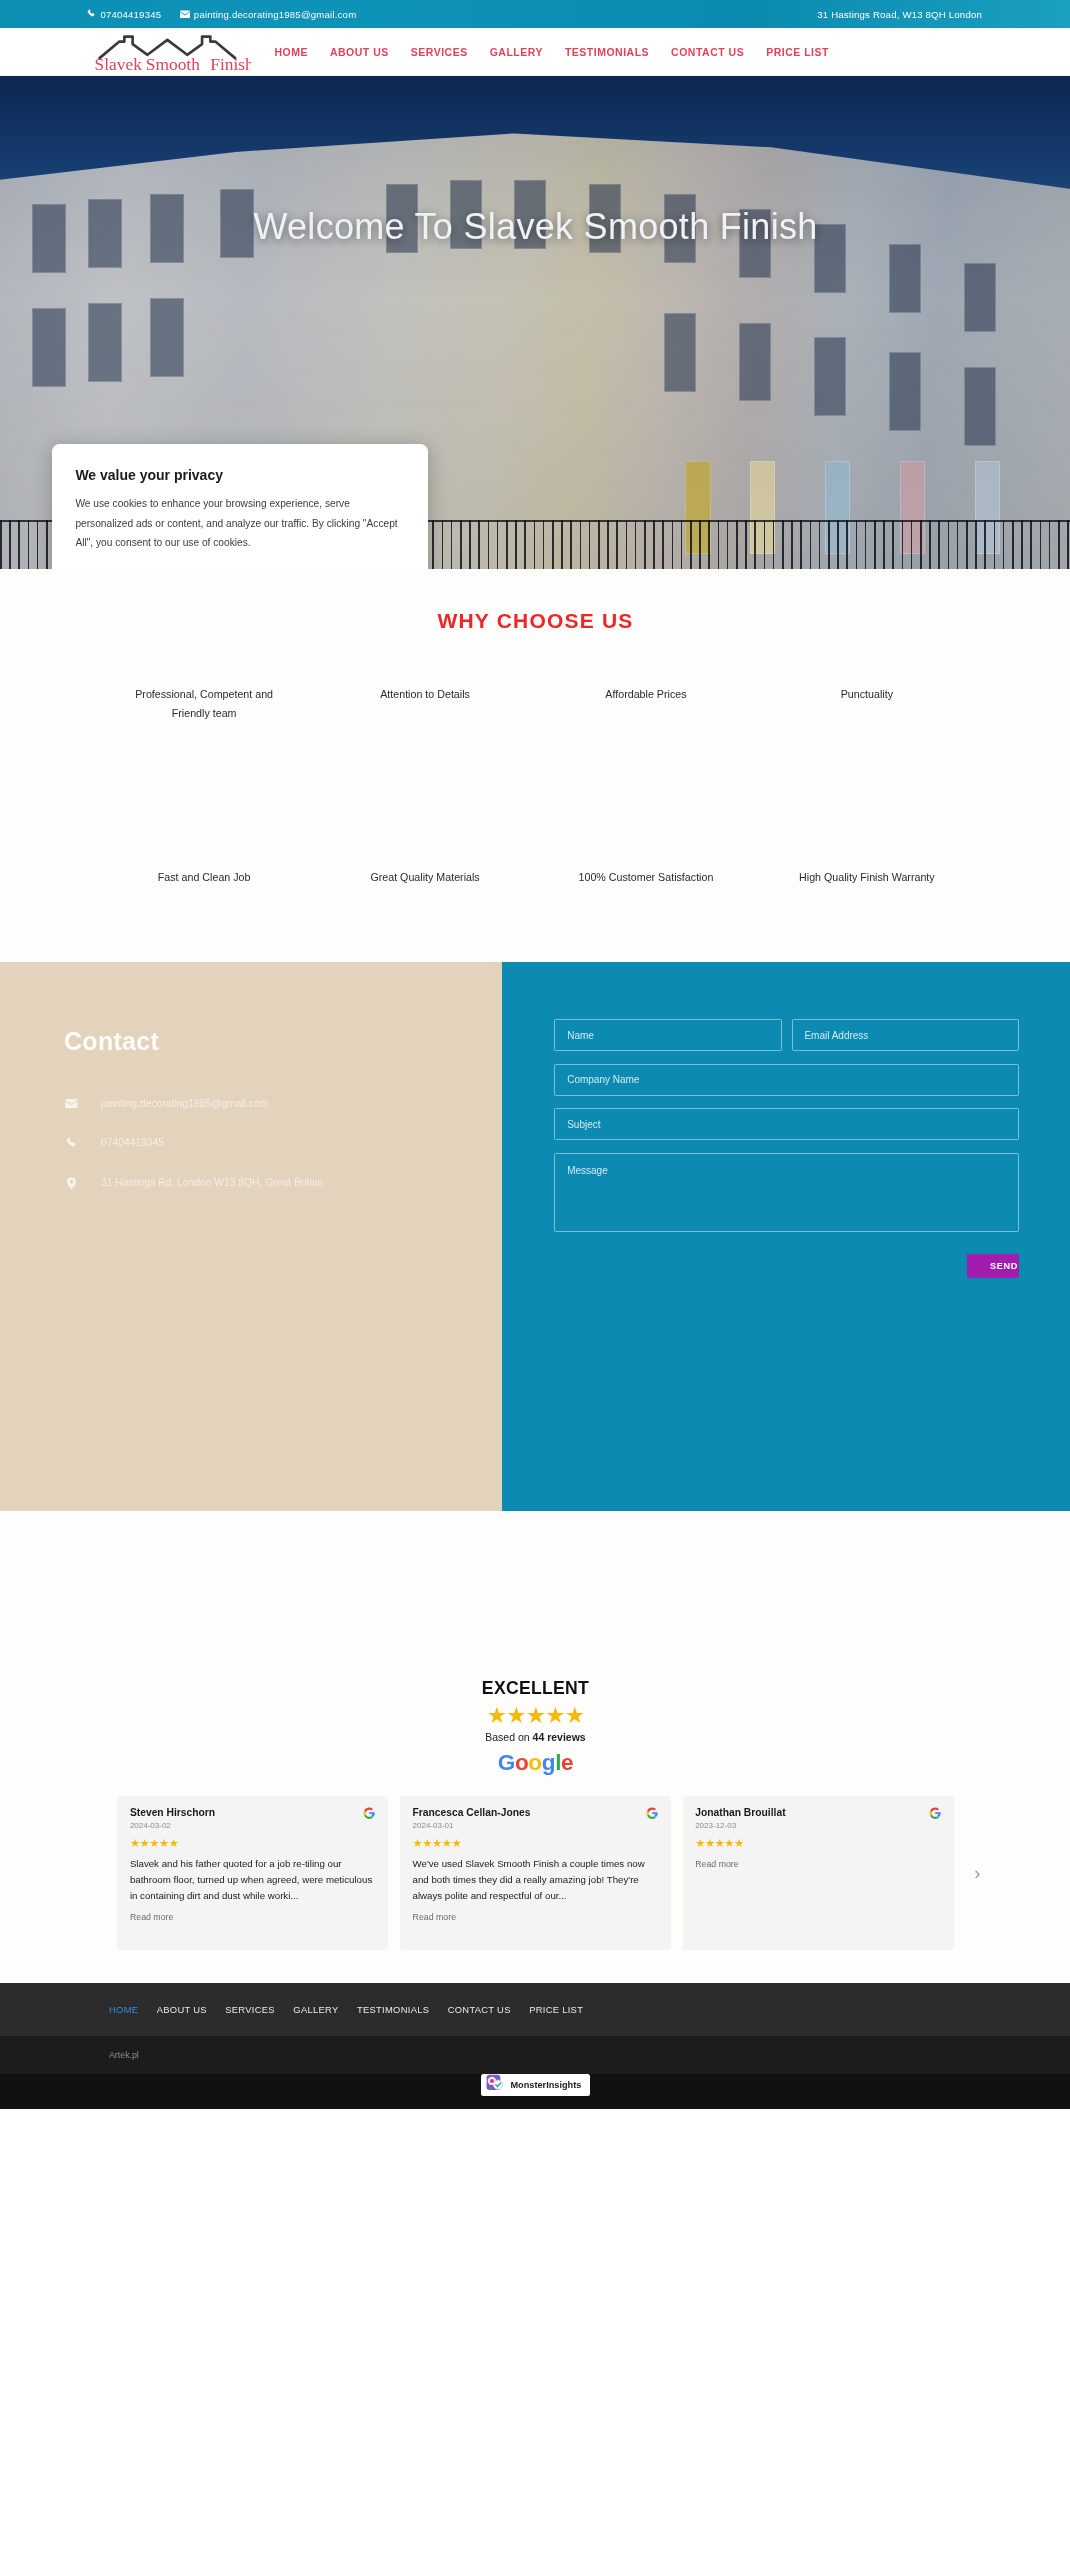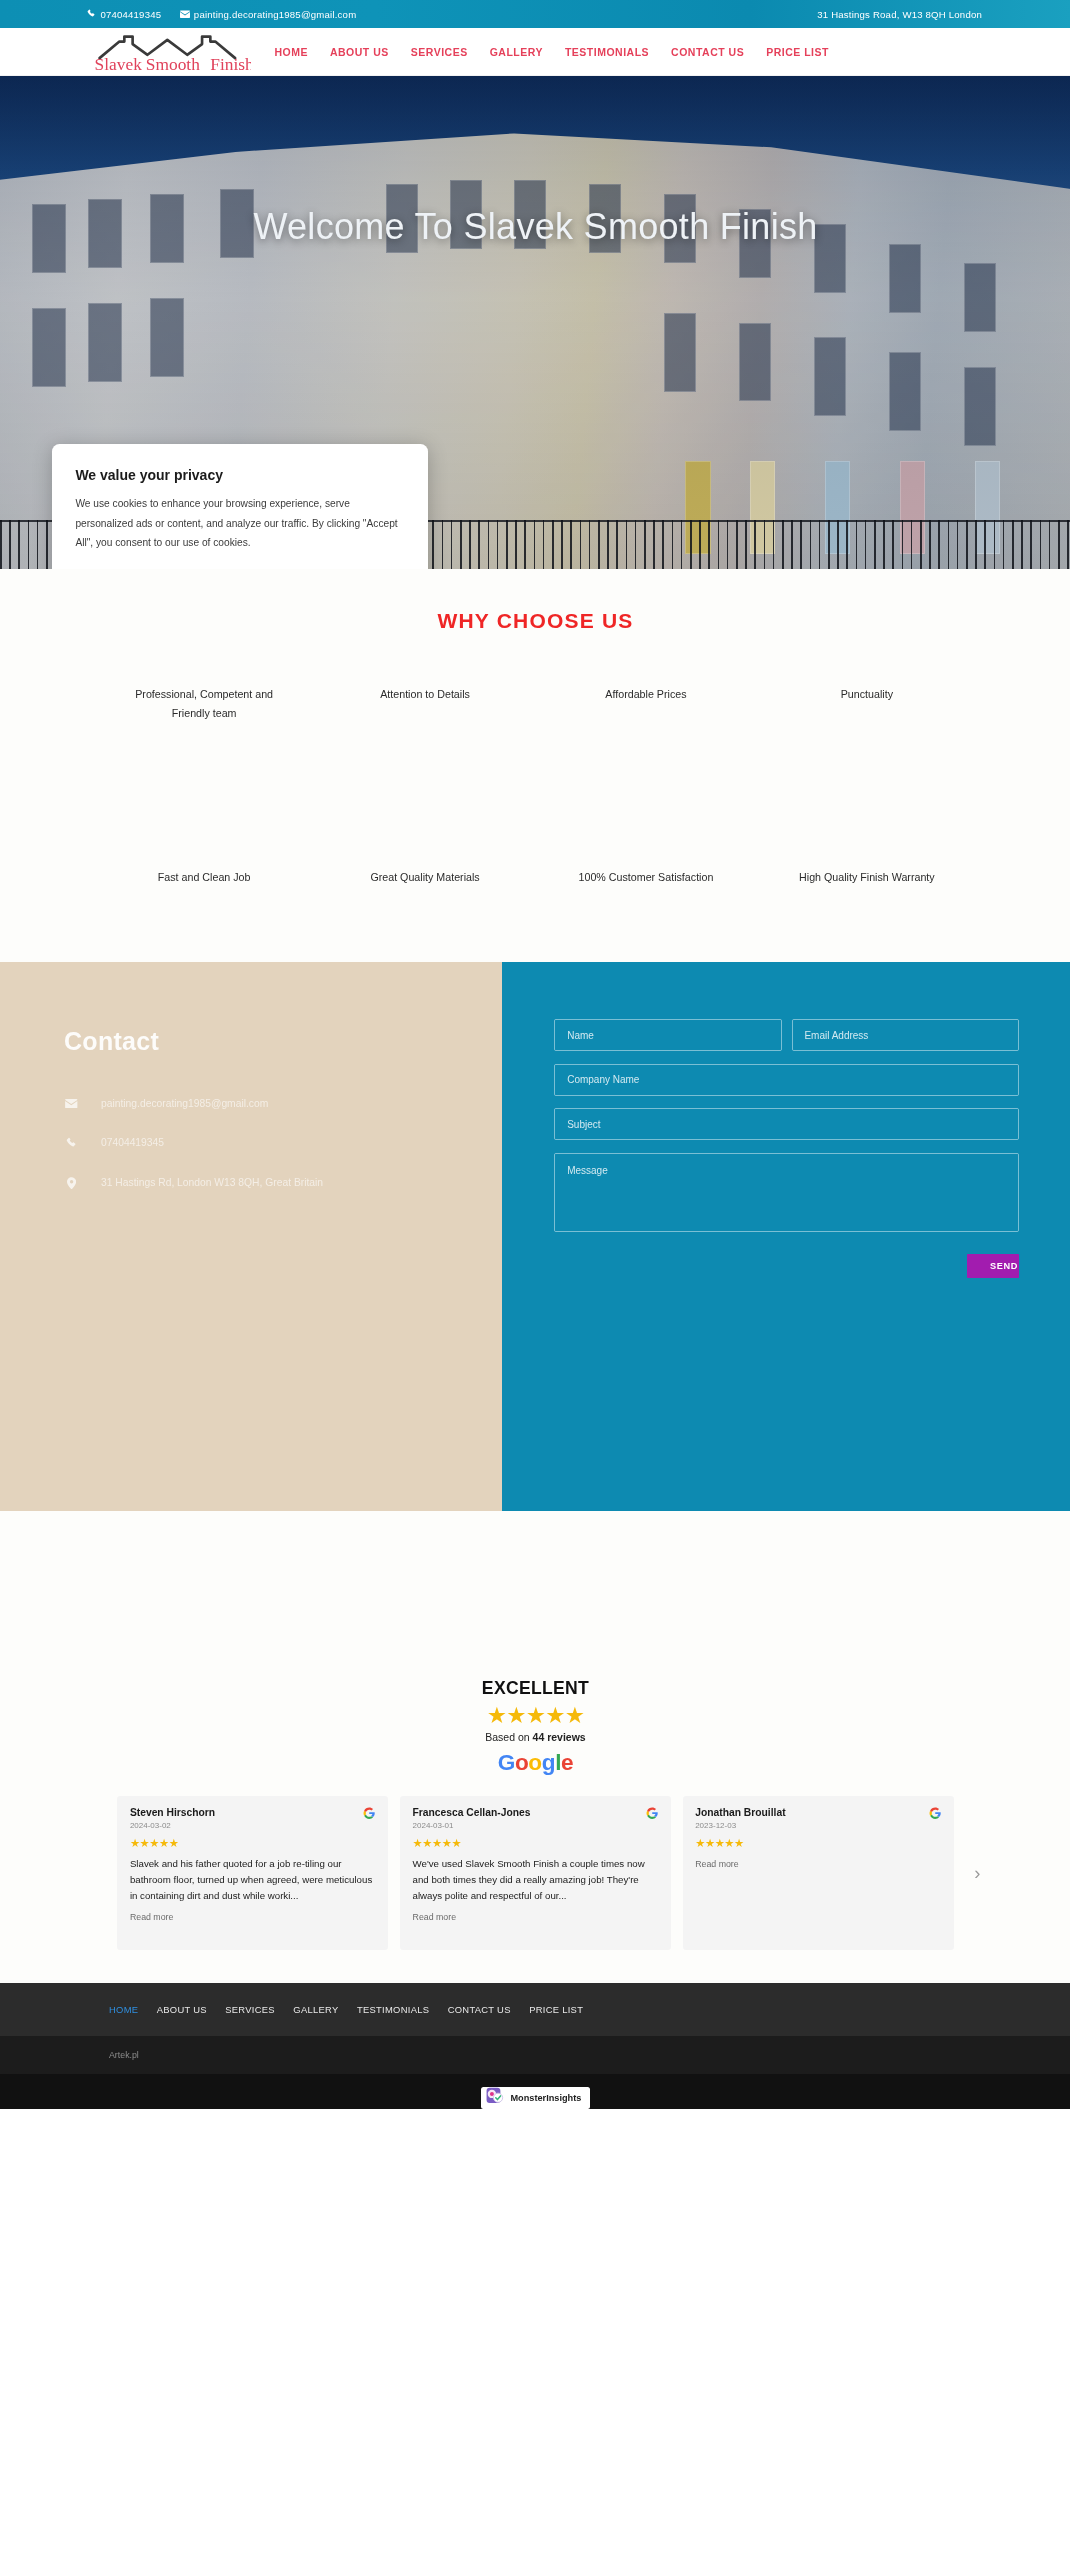--- a/index.html
+++ b/index.html
@@ -240,21 +240,21 @@
 
   
   .footer { background: #2c2c2c; height: 53px; display: flex; align-items: center; }
   .footer-nav { display: flex; gap: 18.4px; margin-left: 109px; }
   .footer-nav a { color: #e8e8e8; font-size: 9.4px; text-decoration: none; letter-spacing: 0.3px; }
   .footer-nav a.active { color: #2f8fe0; }
   .subfooter { background: #1c1c1c; height: 38px; display: flex; align-items: center; }
   .subfooter span { color: #8c8c8c; font-size: 8.8px; margin-left: 109px; }
 
   
-  .mi-bar { background: #111; height: 35px; display: flex; align-items: flex-end; justify-content: center; }
+  .mi-bar { background: #111; height: 35px; display: flex; align-items: flex-start; justify-content: center; }
   .mi-pill {
     background: #fff; border-radius: 2.5px; height: 22px;
     display: flex; align-items: center; gap: 5px; padding: 0 8.4px 0 4.2px;
   }
   .mi-text { font-size: 9.2px; font-weight: 700; color: #1d1d1d; }
 </style>
 </head>
 <body>
 
 <div class="topbar">

